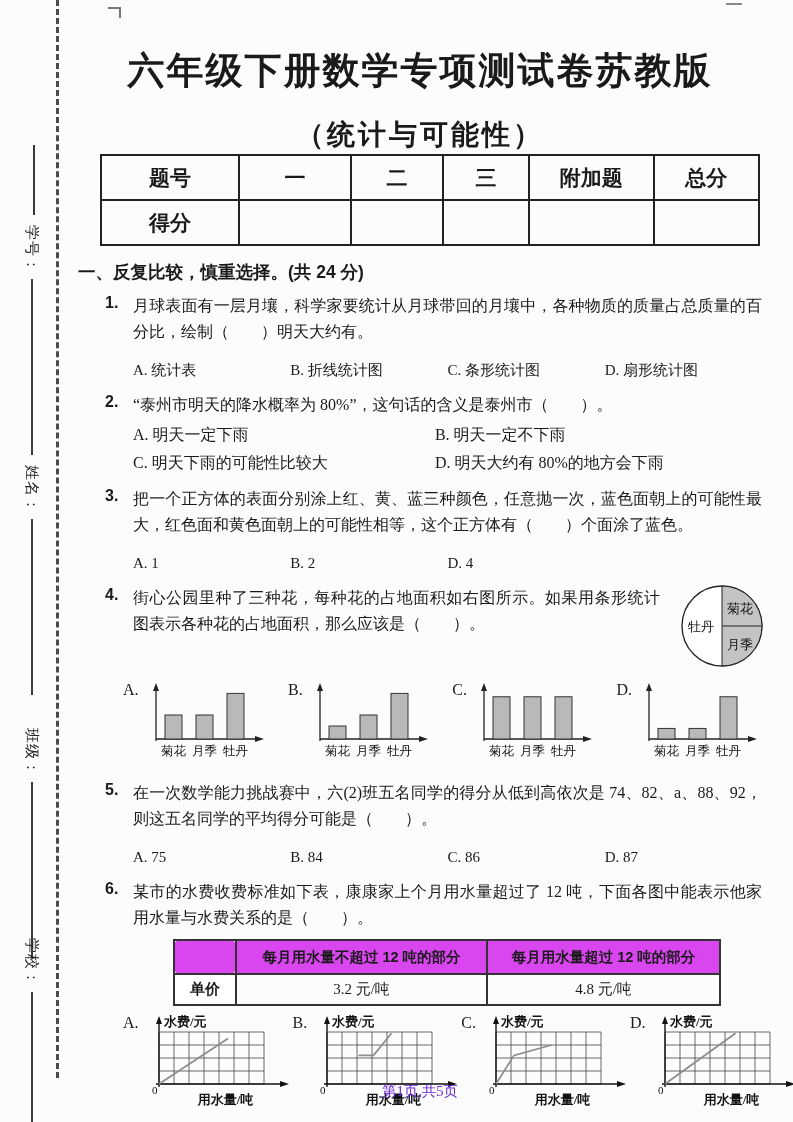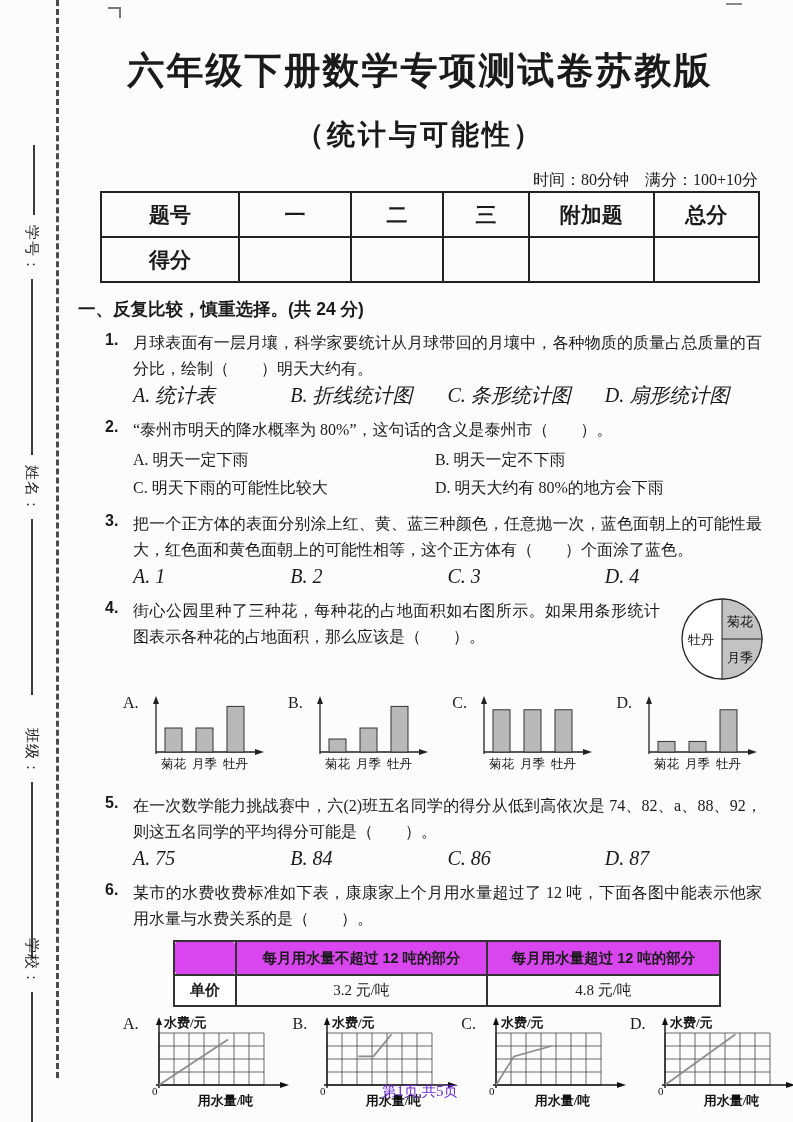--- a/index.html
+++ b/index.html
@@ -30,21 +30,21 @@
   table.score-table th, table.score-table td { border:2px solid #222; height:45px; text-align:center;
         font-size:21px; font-weight:600; }
   table.score-table .c0 { width:21%; } .c1{width:17%;} .c2{width:14%;} .c3{width:13%;} .c4{width:19%;} .c5{width:16%;}
 
   .section-heading { margin-top:14px; font-family:"Liberation Sans", sans-serif; font-weight:bold; font-size:17.5px; }
 
   .question { position:relative; margin-left:27px; padding-left:28px; margin-top:9px; }
   .qnum { position:absolute; left:0; top:1px; font-family:"Liberation Sans", sans-serif; font-weight:bold; font-size:16px; }
   .qtext { font-size:16px; line-height:26px; text-align:justify; }
 
-  .opts-row { display:flex; margin-top:0; font-size:20px; line-height:26px;font-style:italic; }
+  .opts-row { display:flex; margin-top:12px; font-size:15px; line-height:26px; }
   .opts-row span { width:25%; }
   .opts-grid { display:grid; grid-template-columns:48% 52%; font-size:16px; line-height:28px; margin-top:3px; }
 
   
   .pie-float { float:right; margin:-6px -12px 2px 10px; }
   svg text { font-family:"Liberation Serif", serif; fill:#111; }
 
   
   .chart-row { display:flex; justify-content:space-between; margin-top:6px; margin-left:-10px; clear:both; }
   .chart-block { display:flex; align-items:flex-start; }
@@ -85,21 +85,20 @@
     </div>
     <div class="side-group" style="top:1039px">
       <span class="side-label">学校：</span>
       <span class="side-blank"></span>
     </div>
   </aside>
 
   <main class="content">
     <h1 class="title">六年级下册数学专项测试卷苏教版</h1>
     <h2 class="subtitle">（统计与可能性）</h2>
-    <div class="time-info">时间：80分钟　满分：100+10分</div>
 
     <table class="score-table">
       <tbody>
           <tr>
         <th class="c0">题号</th>
         <th class="c1">一</th>
         <th class="c2">二</th>
         <th class="c3">三</th>
         <th class="c4">附加题</th>
         <th class="c5">总分</th>
@@ -138,21 +137,20 @@
         <span>D. 明天大约有 80%的地方会下雨</span>
       </div>
     </div>
 
     <div class="question">
       <span class="qnum">3.</span>
       <p class="qtext">把一个正方体的表面分别涂上红、黄、蓝三种颜色，任意抛一次，蓝色面朝上的可能性最大，红色面和黄色面朝上的可能性相等，这个正方体有（　　）个面涂了蓝色。</p>
       <div class="opts-row">
         <span>A. 1</span>
         <span>B. 2</span>
-        <span>C. 3</span>
         <span>D. 4</span>
       </div>
     </div>
 
     <div class="question">
       <span class="qnum">4.</span>
       <span class="pie-float">
         <svg width="104" height="94" viewBox="0 0 104 94">
           <circle cx="52" cy="47" r="40" fill="#ffffff" stroke="#222" stroke-width="1.3"></circle>
           <path d="M52 7 A 40 40 0 0 1 52 87 Z" fill="#c3c3c3" stroke="#222" stroke-width="1"></path>

